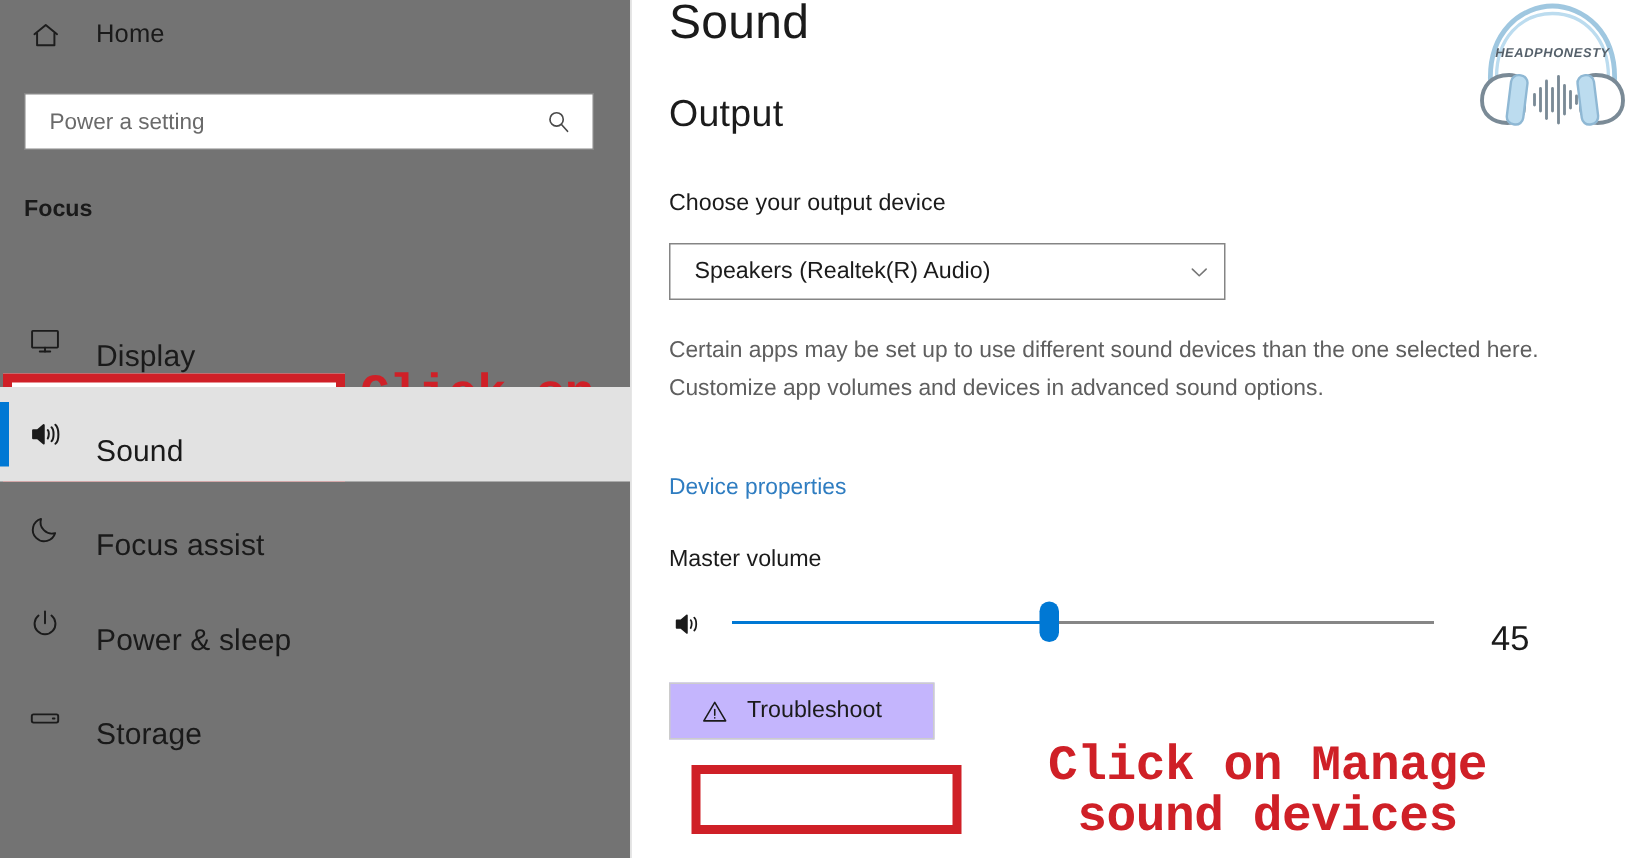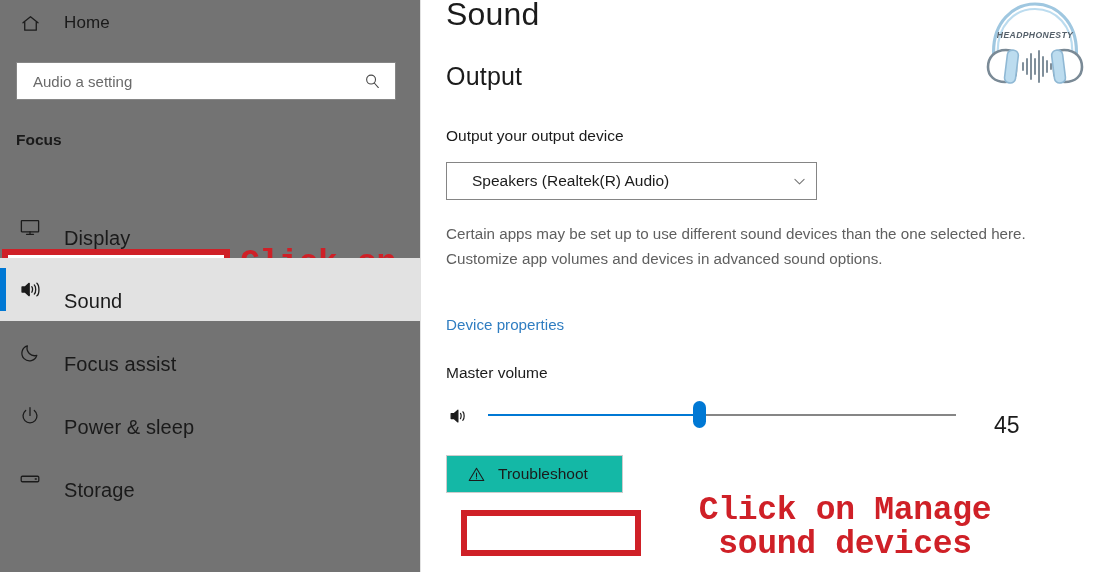--- a/index.html
+++ b/index.html
@@ -156,21 +156,21 @@
     left: 25px; top: 162px;
     width: 371px; height: 38px;
     background: #ffffff;
     border: 1px solid #858585;
     box-sizing: border-box;
     display: flex;
     align-items: center;
   }
   .combo-value {
     flex: 1;
-    margin-left: 25px;
+    margin-left: 16px;
     font-size: 15.5px;
     color: #1b1b1b;
   }
   .combo-chevron {
     width: 34px;
     display: flex; align-items: center; justify-content: center;
     color: #767676;
   }
 
   .body-text {
@@ -237,21 +237,21 @@
     left: 548px; top: 14px;
     font-size: 23px;
     font-weight: 300;
     color: #1b1b1b;
   }
 
   .troubleshoot-btn {
     position: absolute;
     left: 25px; top: 455px;
     width: 177px; height: 38px;
-    background: #14b8a6;
+    background: #c4b5fd;
     border: 1px solid #cccccc;
     box-sizing: border-box;
     display: flex;
     align-items: center;
     cursor: pointer;
   }
   .ts-icon {
     width: 20px; height: 20px;
     margin-left: 19px;
     display: flex; align-items: center; justify-content: center;
@@ -325,21 +325,21 @@
       <span class="home-icon">
         <svg width="21" height="21" viewBox="0 0 24 24" fill="none" stroke="currentColor" stroke-width="1.5" stroke-linecap="round" stroke-linejoin="round">
           <path d="M3.4 11.2 12 4.2l8.6 7"></path>
           <path d="M5.4 10.6V19.6h13.2V10.6"></path>
         </svg>
       </span>
       <span class="home-label">Home</span>
     </div>
 
     <div class="search-box">
-      <span class="search-input-text">Audio a setting</span>
+      <span class="search-input-text">Power a setting</span>
       <span class="search-icon">
         <svg width="19" height="19" viewBox="0 0 24 24" fill="none" stroke="currentColor" stroke-width="1.4" stroke-linecap="round">
           <circle cx="10.2" cy="9.6" r="5.6"></circle>
           <line x1="14.3" y1="13.9" x2="19.4" y2="19.6"></line>
         </svg>
       </span>
     </div>
 
     <div class="section-header">Focus</div>
 
@@ -399,21 +399,21 @@
         <span class="nav-label">Storage</span>
       </div>
 
     </div>
   </div>
 
   <div id="content">
 
     <div class="page-title">Sound</div>
     <div class="output-title">Output</div>
-    <div class="field-label">Output your output device</div>
+    <div class="field-label">Choose your output device</div>
 
     <div class="combo">
       <span class="combo-value">Speakers (Realtek(R) Audio)</span>
       <span class="combo-chevron">
         <svg width="17" height="17" viewBox="0 0 24 24" fill="none" stroke="currentColor" stroke-width="1.5" stroke-linecap="round" stroke-linejoin="round">
           <polyline points="5.5,9 12,15.3 18.5,9"></polyline>
         </svg>
       </span>
     </div>
 

